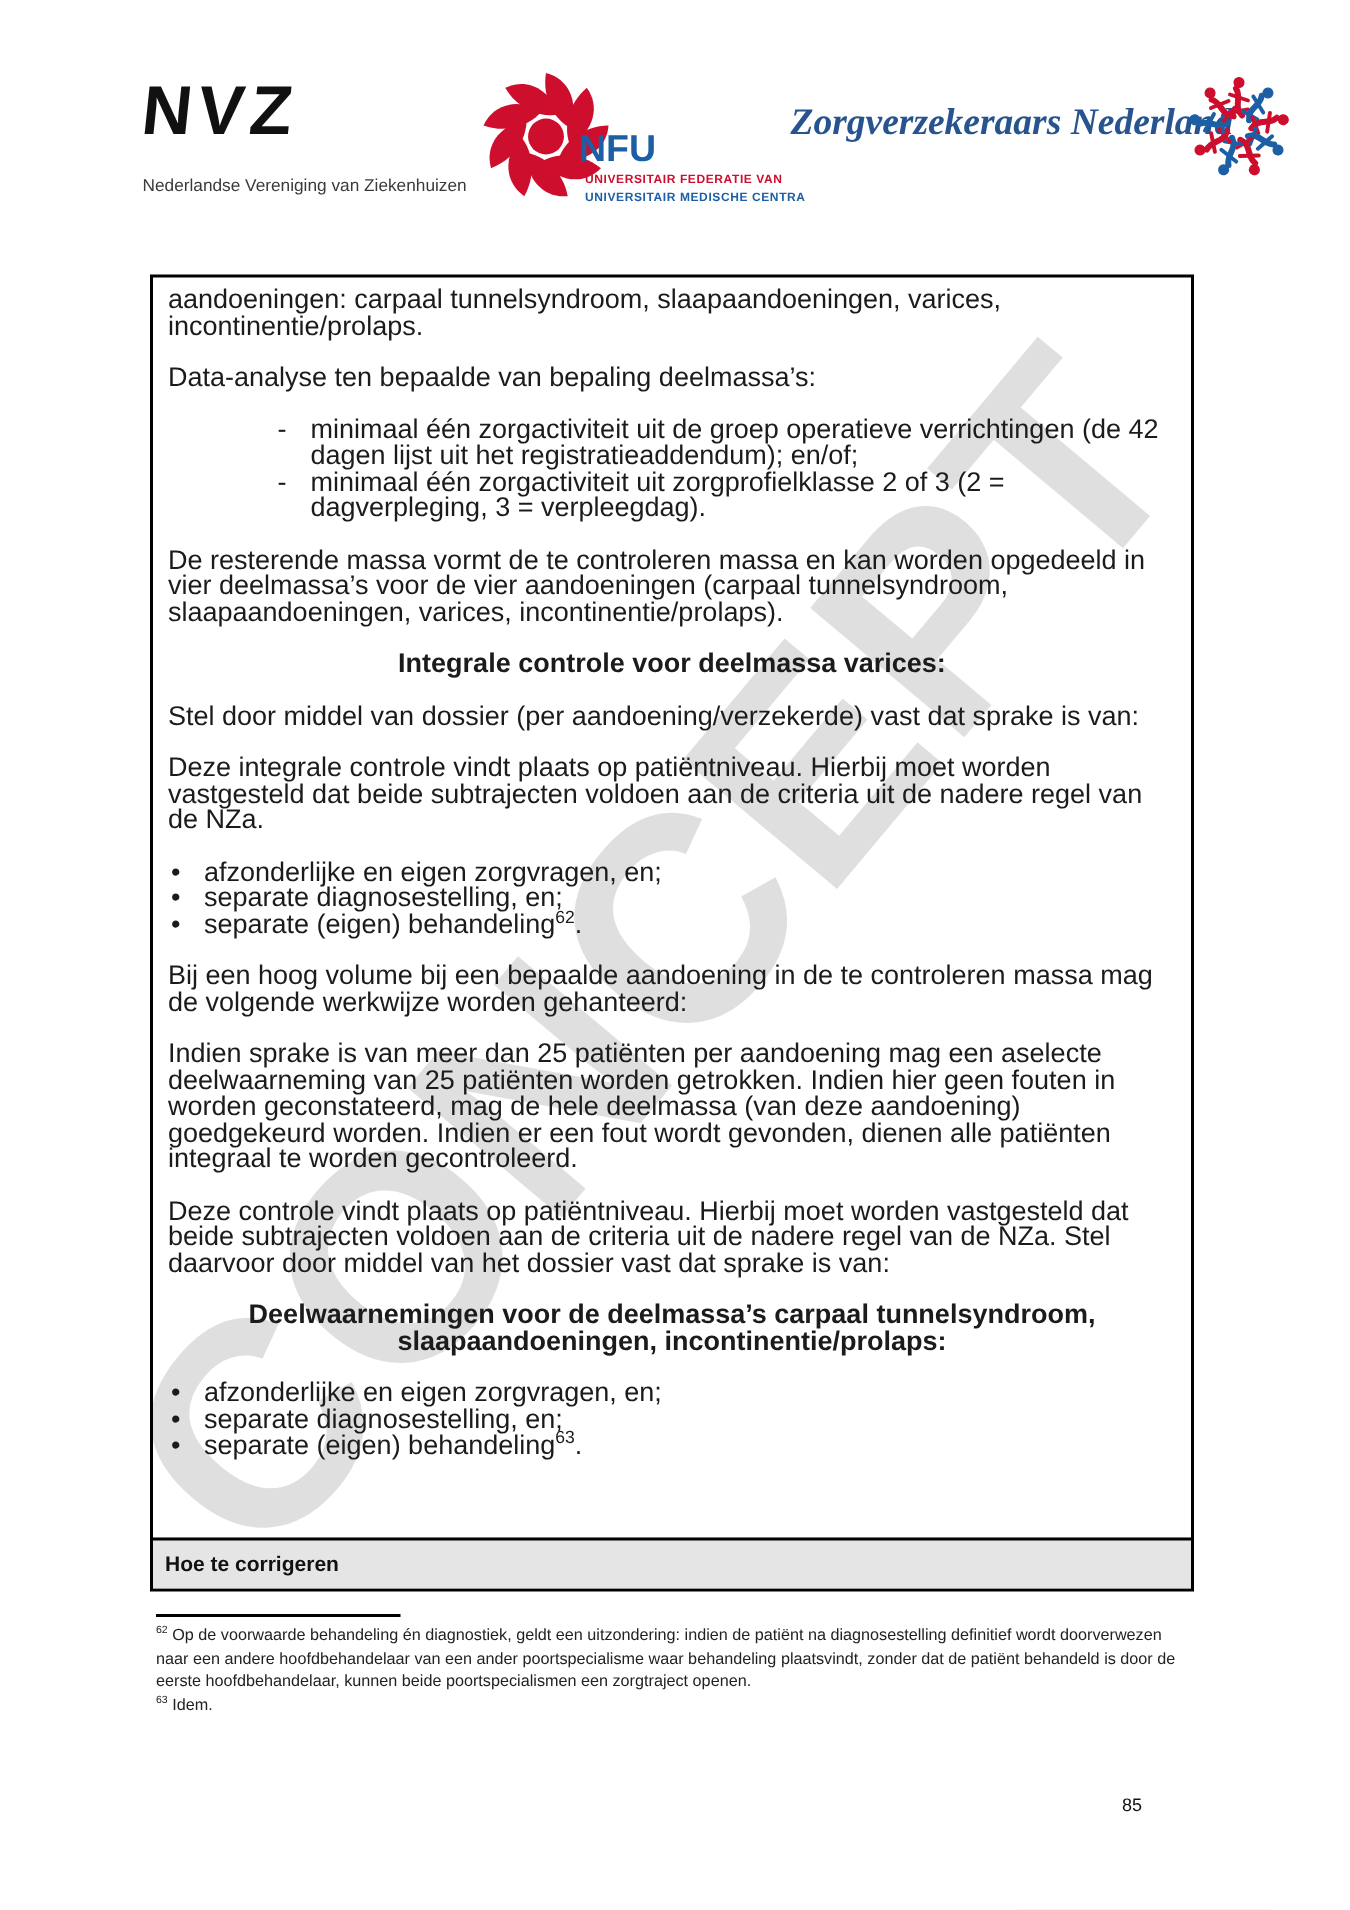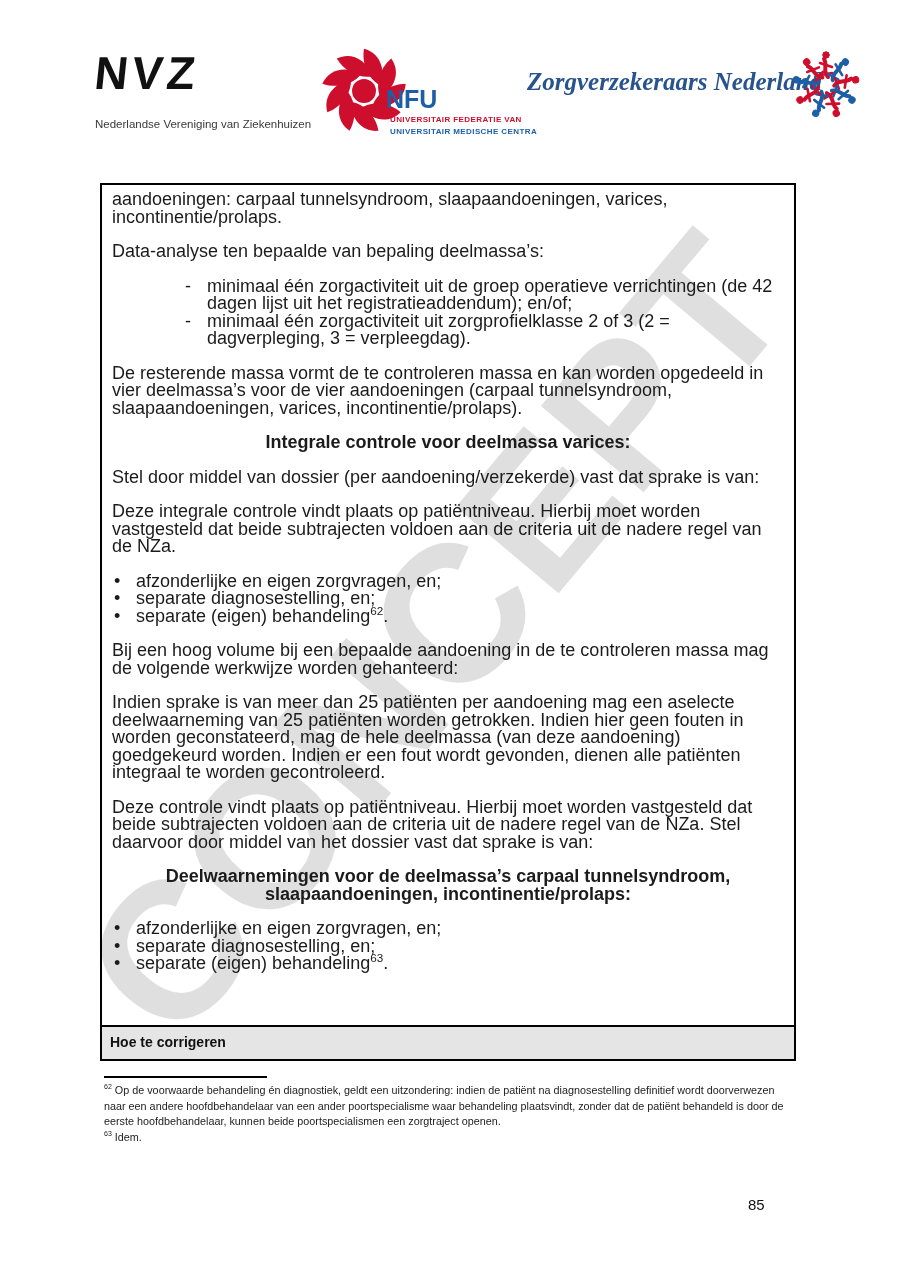--- a/index.html
+++ b/index.html
@@ -46,21 +46,21 @@
   .bar{
     position:absolute;left:0;right:0;bottom:0;height:34px;z-index:2;
     background:#e5e5e5;border-top:2px solid #000;box-sizing:border-box;
     font-weight:bold;font-size:14px;line-height:31px;padding-left:8px;color:#111;
   }
   
   .fn-rule{position:absolute;left:104px;top:1076px;width:163px;height:2px;background:#000;z-index:1;}
   .footnotes{position:absolute;left:104px;top:1083px;width:692px;font-size:10.8px;line-height:15.5px;color:#222;z-index:1;}
   .fn-item{margin:0;}
   
-  .pageno{position:absolute;left:748px;top:1196px;font-size:15px;color:#111;}
+  .pageno{position:absolute;left:748px;top:1196px;font-size:12px;color:#111;}
 </style>
 </head>
 <body>
 
 <div class="page">
 
   <div class="nvz">
     <div class="nvz-mark">NVZ</div>
     <div class="nvz-tagline">Nederlandse Vereniging van Ziekenhuizen</div>
   </div>

